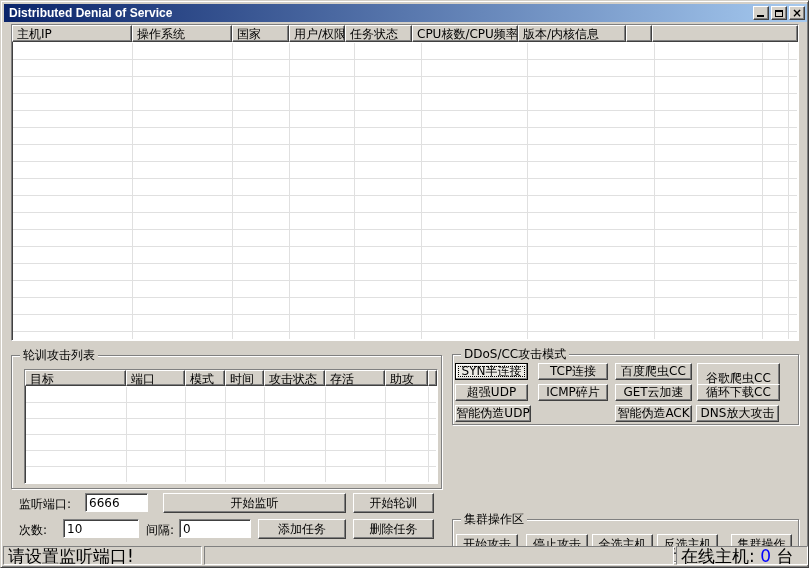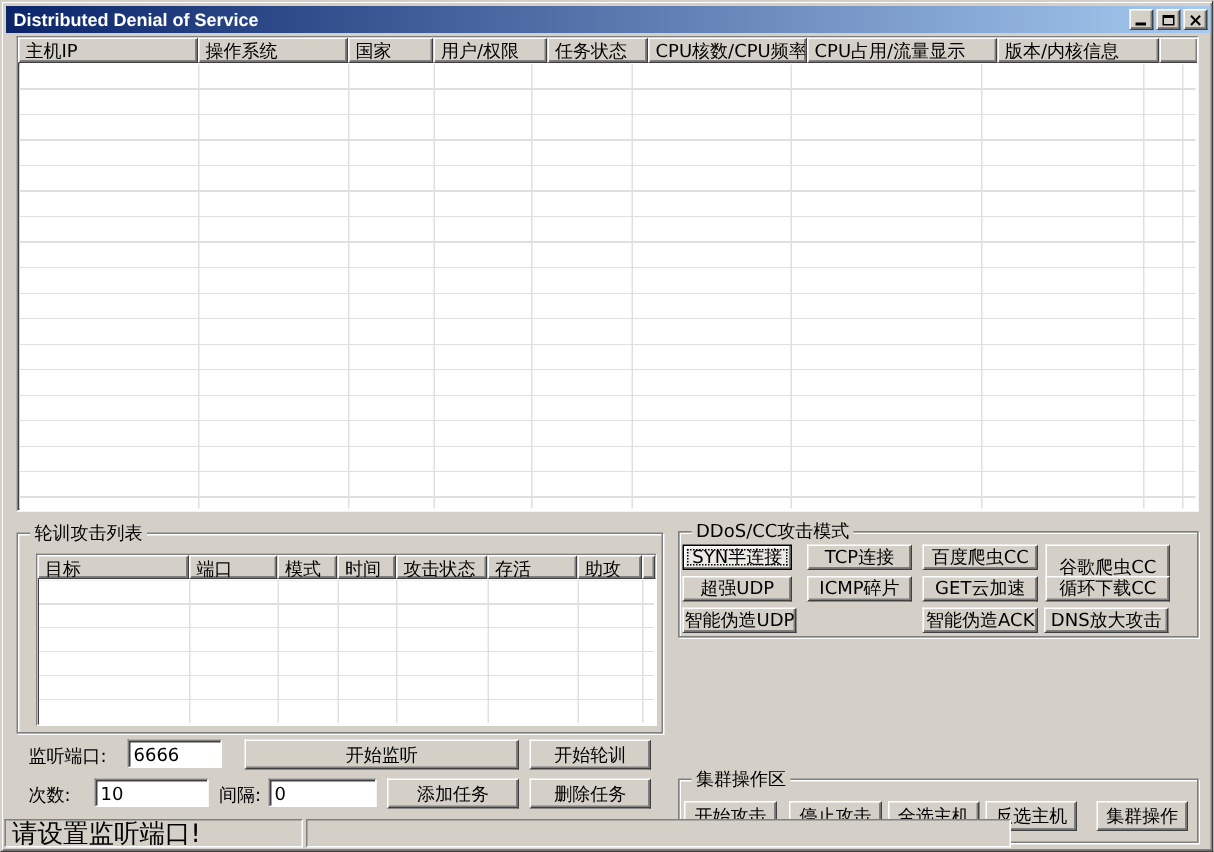--- a/index.html
+++ b/index.html
@@ -123,24 +123,23 @@
         <span class="glyph-close">×</span>
       </div>
     </div>
   </div>
 
   <div class="listview sunken" style="left:10px; top:23px; width:788px; height:317px;">
     <div class="lv-header">
       <div class="hcell" style="width:120px">主机IP</div>
       <div class="hcell" style="width:100px">操作系统</div>
       <div class="hcell" style="width:57px">国家</div>
-      <div class="hcell" style="width:76px">用户/权限</div>
+      <div class="hcell" style="width:56px">用户/权限</div>
       <div class="hcell" style="width:67px">任务状态</div>
       <div class="hcell" style="width:106px">CPU核数/CPU频率</div>
-      <div class="hcell" style="width:127px">CPU占用/流量显示</div>
       <div class="hcell" style="width:108px">版本/内核信息</div>
       <div class="hcell" style="width:26px"></div>
       <div class="hcell hfill"></div>
     </div>
     <div class="lv-body">
       <div class="gridlines-17"></div>
       <i class="vline" style="left:119px"></i>
       <i class="vline" style="left:219px"></i>
       <i class="vline" style="left:276px"></i>
       <i class="vline" style="left:341px"></i>
@@ -211,15 +210,20 @@
   <span class="label" style="left:18px; top:522px;">次数:</span>
   <input class="field sunken" style="left: 62px; top: 518px; width: 76px; height: 19px;" value="10">
   <span class="label" style="left:145px; top:522px;">间隔:</span>
   <input class="field sunken" style="left: 178px; top: 518px; width: 72px; height: 19px;" value="0">
   <div class="btn" style="position:absolute; left:257px; top:518px; width:88px; height:20px;">添加任务</div>
   <div class="btn" style="position:absolute; left:352px; top:518px; width:81px; height:20px;">删除任务</div>
 
   <div class="statusbar">
     <div class="spanel" style="left:2px; width:199px;">请设置监听端口!</div>
     <div class="spanel" style="left:203px; width:470px;"></div>
+    <div class="spanel" style="left:675px; width:132px;">
+      <span>在线主机:</span>
+      <span class="blue">0</span>
+      <span>台</span>
+    </div>
   </div>
 
 </div>
 
 </body></html>

